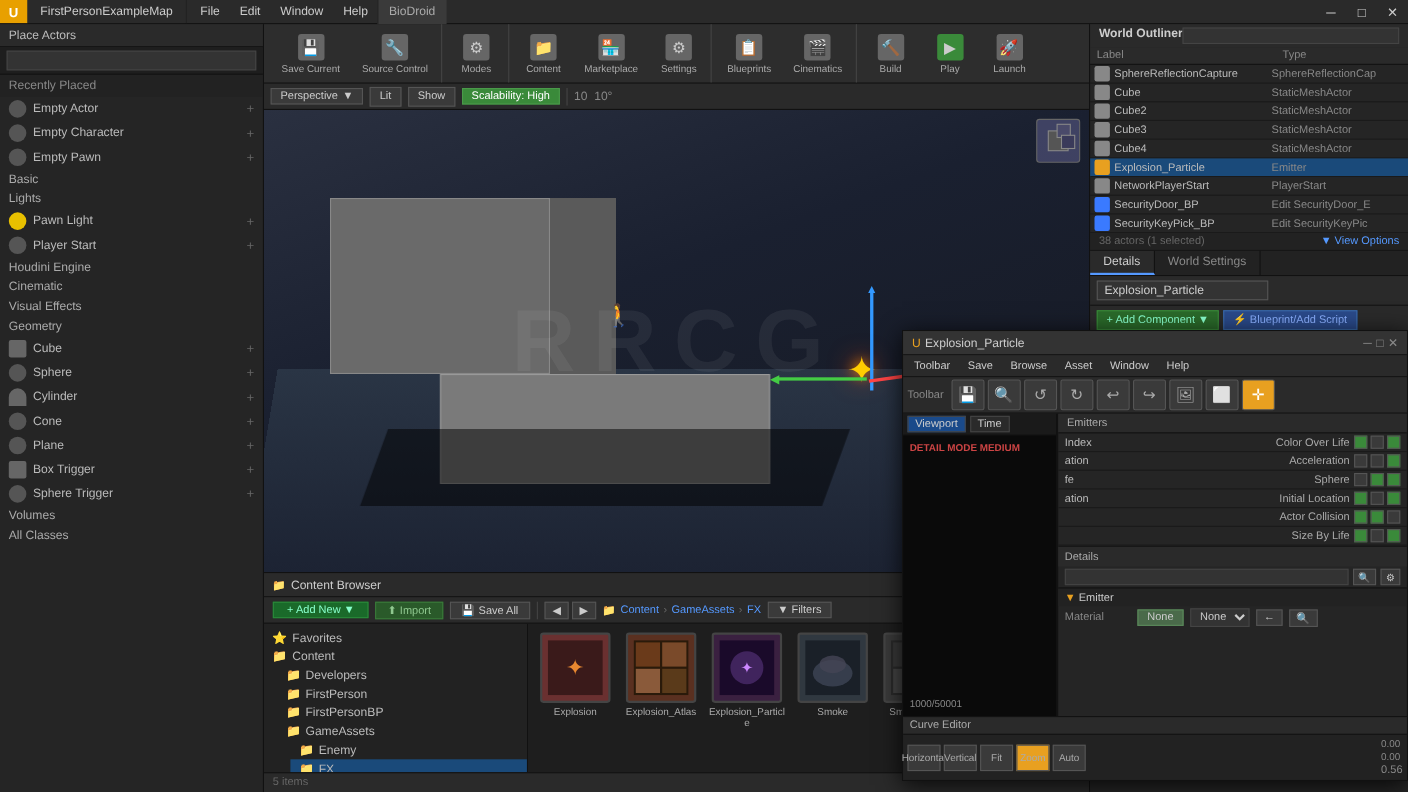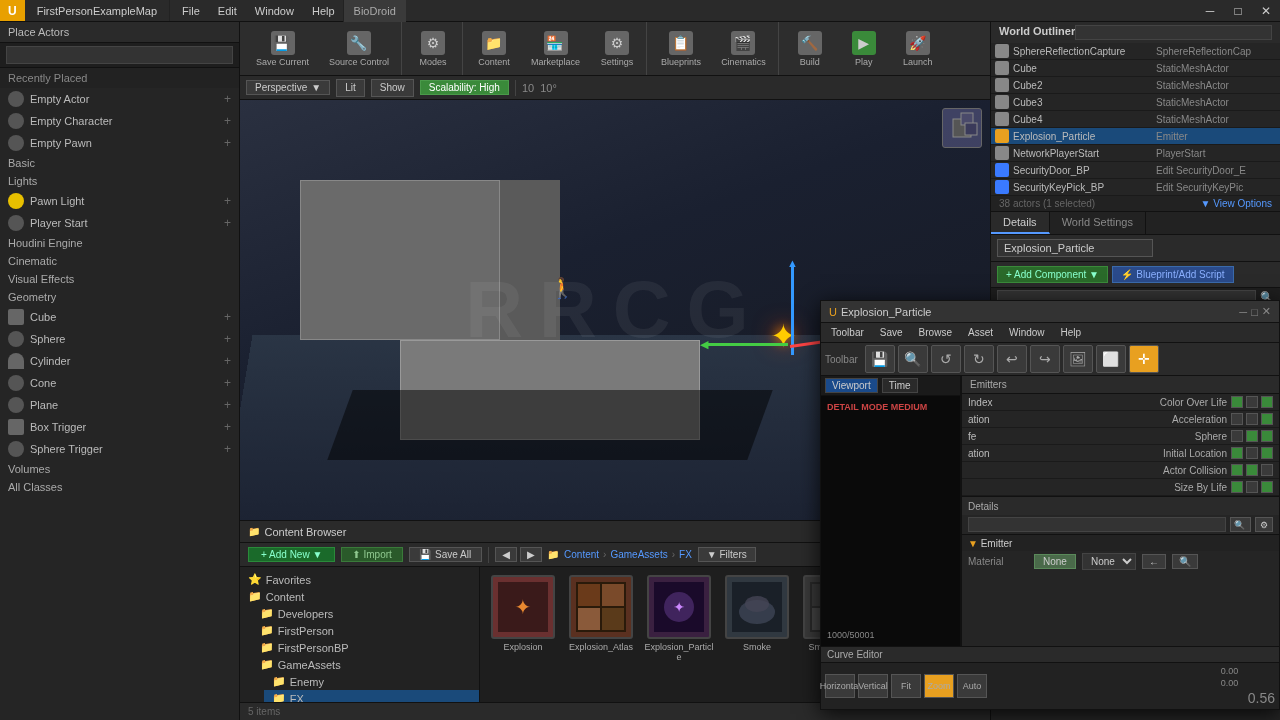--- a/index.html
+++ b/index.html
@@ -481,20 +481,24 @@
     </div>
   </div>
 
   <div class="right-panel">
 
     <div class="right-panel-section" style="max-height:260px;">
       <div class="rp-header">
         <span class="rp-title">World Outliner</span>
         <input class="rp-search-input" type="text" style="width: 120px; font-size: 10px; background: rgb(51, 51, 51); border: 1px solid rgb(68, 68, 68); color: rgb(204, 204, 204); padding: 1px 4px; outline: none;">
       </div>
+      <div class="outliner-header">
+        <div class="outliner-col label">Label</div>
+        <div class="outliner-col type">Type</div>
+      </div>
       <div class="outliner-scroll">
         <div class="outliner-row">
           <div class="outliner-row-label">
             <div class="outliner-icon mesh"></div>
             <span>SphereReflectionCapture</span>
           </div>
           <div class="outliner-row-type">SphereReflectionCap</div>
         </div>
         <div class="outliner-row">
           <div class="outliner-row-label">
@@ -723,17 +727,17 @@
     </div>
     <div style="display:flex;gap:3px;padding:3px 4px;align-items:center;">
       <button class="pe-curve-btn">Horizontal</button>
       <button class="pe-curve-btn">Vertical</button>
       <button class="pe-curve-btn">Fit</button>
       <button class="pe-curve-btn active">Zoom</button>
       <button class="pe-curve-btn">Auto</button>
       <div style="margin-left:auto;display:flex;flex-direction:column;gap:2px;">
         <span style="font-size:9px;color:#888;">0.00</span>
         <span style="font-size:9px;color:#888;">0.00</span>
-        <span style="font-size:14px;color:#888;margin-left:27px;">0.56</span>
+        <span style="font-size:10px;color:#888;">0.56</span>
       </div>
     </div>
   </div>
 </div>
 
 </body></html>

